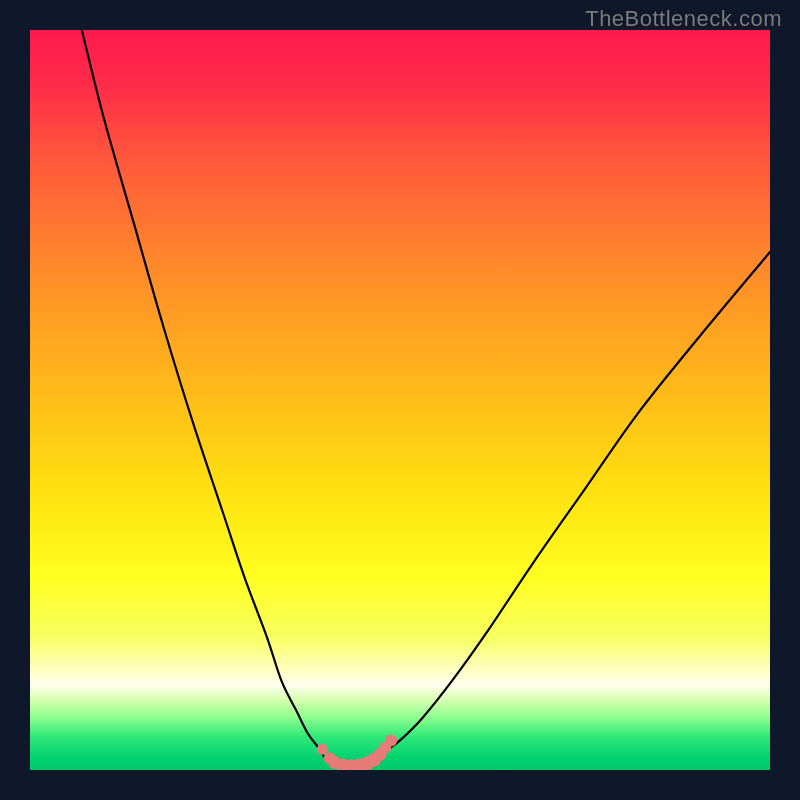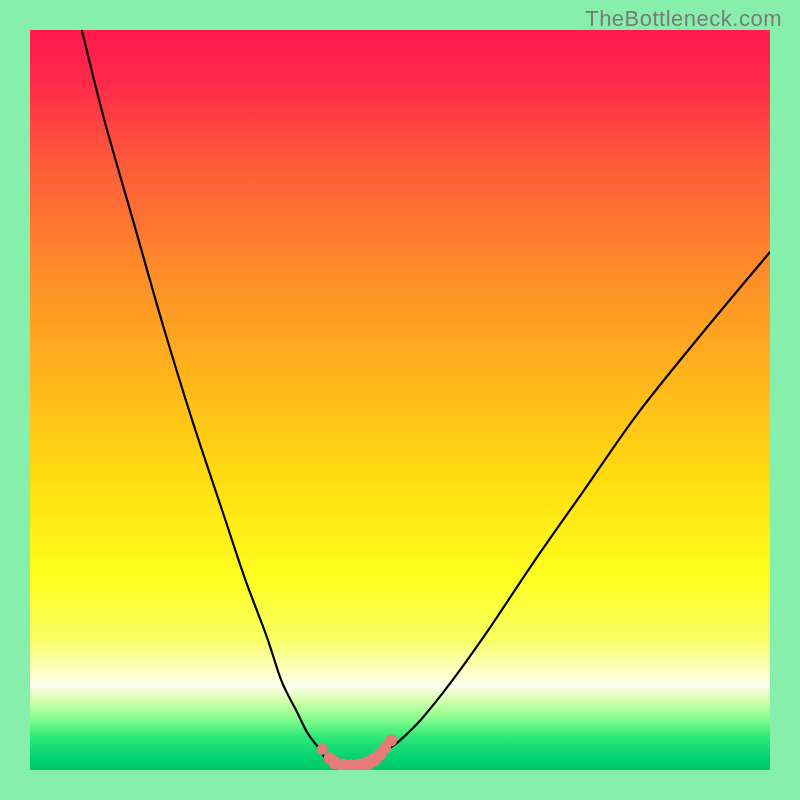--- a/index.html
+++ b/index.html
@@ -10,21 +10,21 @@
     background: #000;
     overflow: hidden;
     font-family: Arial, Helvetica, sans-serif;
   }
   .frame {
     position: absolute;
     left: 0;
     top: 0;
     width: 800px;
     height: 800px;
-    background: #86efac;
+    background: #0f172a;
   }
   .plot-area {
     position: absolute;
     left: 30px;
     top: 30px;
     width: 740px;
     height: 740px;
     overflow: hidden;
   }
   .gradient {

